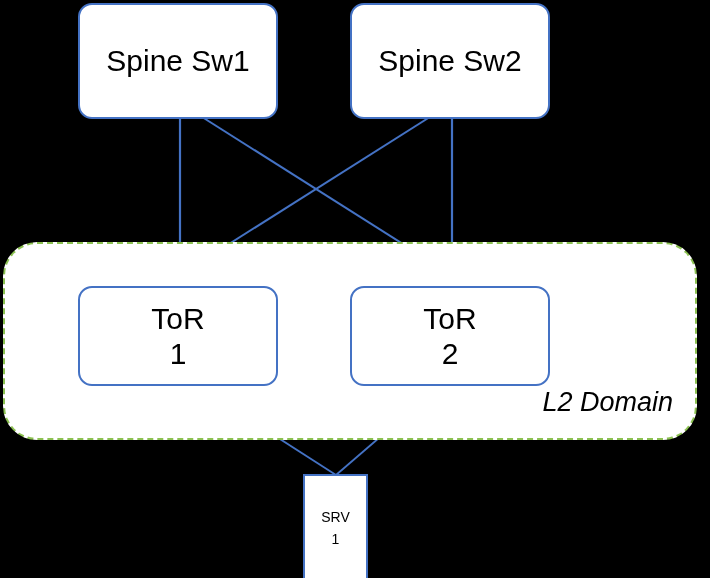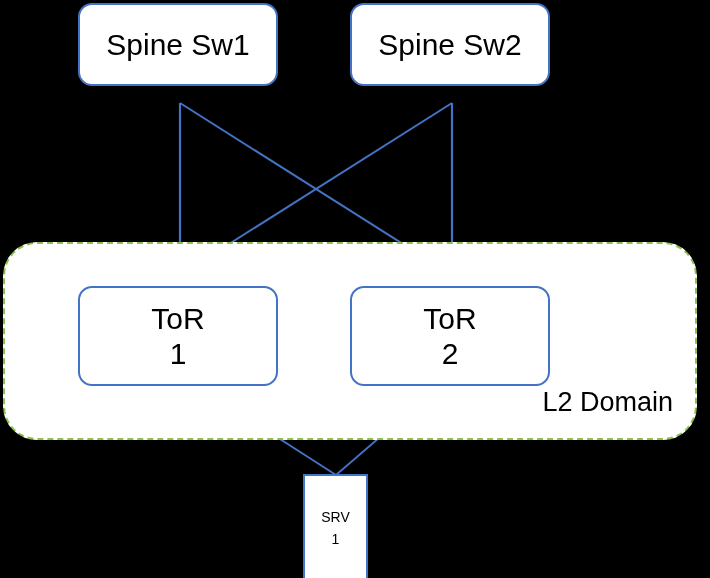--- a/index.html
+++ b/index.html
@@ -36,39 +36,40 @@
     box-sizing: border-box;
   }
   .l2-domain-label {
     position: absolute;
     right: 22px;
     bottom: 22px;
     font-size: 27px;
     color: #000000;
     line-height: 1;
     white-space: nowrap;
+    font-style: italic;
   }
   
   .node {
     position: absolute;
     background: #FFFFFF;
     border: 2px solid #4472C4;
     border-radius: 14px;
     box-sizing: border-box;
     display: flex;
     flex-direction: column;
     align-items: center;
     justify-content: center;
     color: #000000;
     line-height: 1.18;
     text-align: center;
   }
   .node-spine {
     width: 200px;
-    height: 83px;
+    height: 116px;
     font-size: 30px;
   }
   #spine1 { left: 78px; top: 3px; }
   #spine2 { left: 350px; top: 3px; }
 
   .node-tor {
     width: 200px;
     height: 100px;
     font-size: 30px;
     margin-top: 11px;

